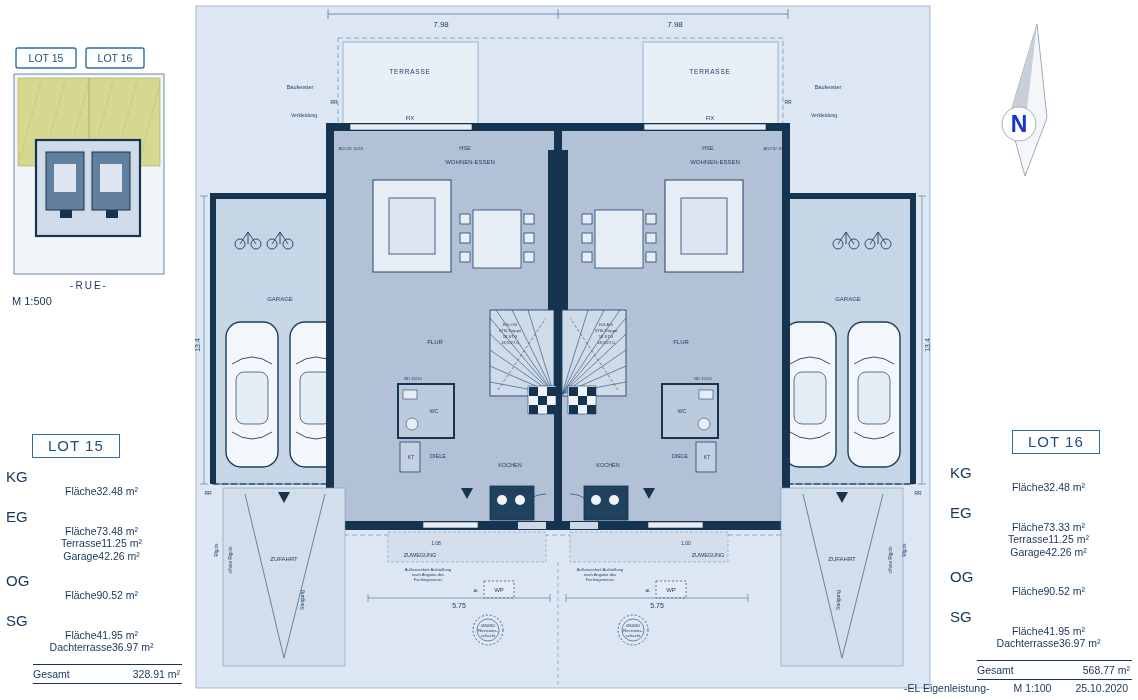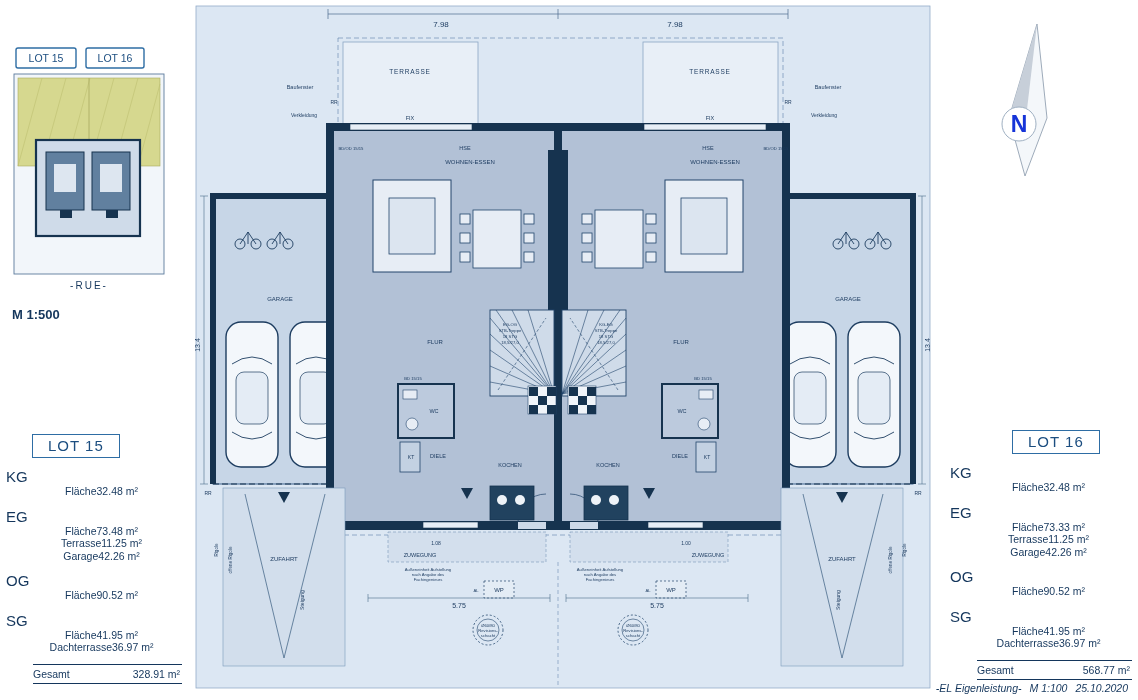--- a/index.html
+++ b/index.html
@@ -8,22 +8,22 @@
   svg text { fill:#1b3a5f; font-family:"Liberation Sans", sans-serif; }
   .am { text-anchor:middle; }
   .s4 { font-size:4.2px; } .s45{ font-size:4.6px; } .s5 { font-size:5px; } .s55 { font-size:5.5px; }
   .s6 { font-size:6px; } .s65 { font-size:6.5px; letter-spacing:0.8px; } .s7 { font-size:7px; } .s8 { font-size:8px; }
 
   .area-table { position:absolute; color:#14365c; font-size:11px; }
   .lot-title { display:inline-block; border:1.6px solid #2e6da4; color:#1c4e80; font-size:15px; padding:2px 15px 3px 15px; letter-spacing:1px; background:#fff; }
   .floor-code { font-size:15px; margin-top:10px; }
   .area-row { display:flex; justify-content:center; padding-left:15px; line-height:12.5px; font-size:10.5px; }
   .gesamt-row { border-top:1px solid #14365c; border-bottom:1px solid #14365c; display:flex; justify-content:space-between; padding:3px 2px 3px 0; margin-top:10px; font-size:10.5px;margin-left:27px; }
-  .site-scale { position:absolute; left:12px; top:307px; font-size:13px; color:#14365c;font-weight:bold; }
-  .caption { position:absolute; right:10px; bottom:6px; display:flex; gap:8px; font-size:10.5px; color:#14365c;font-style:italic; }
+  .site-scale { position:absolute; left:12px; top:295px; font-size:11px; color:#14365c; }
+  .caption { position:absolute; right:10px; bottom:6px; display:flex; gap:24px; font-size:10.5px; color:#14365c; }
 </style>
 </head>
 <body>
 
 <svg class="abs" style="left:188px; top:0" width="750" height="695" viewBox="0 0 750 695">
 
   <rect x="8" y="6" width="734" height="682" fill="#dce7f3" stroke="#93acc8" stroke-width="0.8"></rect>
 
   <rect x="150" y="38" width="445" height="497" fill="none" stroke="#7b99bb" stroke-width="0.8" stroke-dasharray="5,3"></rect>
   <text x="112" y="89" class="s55 am">Baufenster</text>

